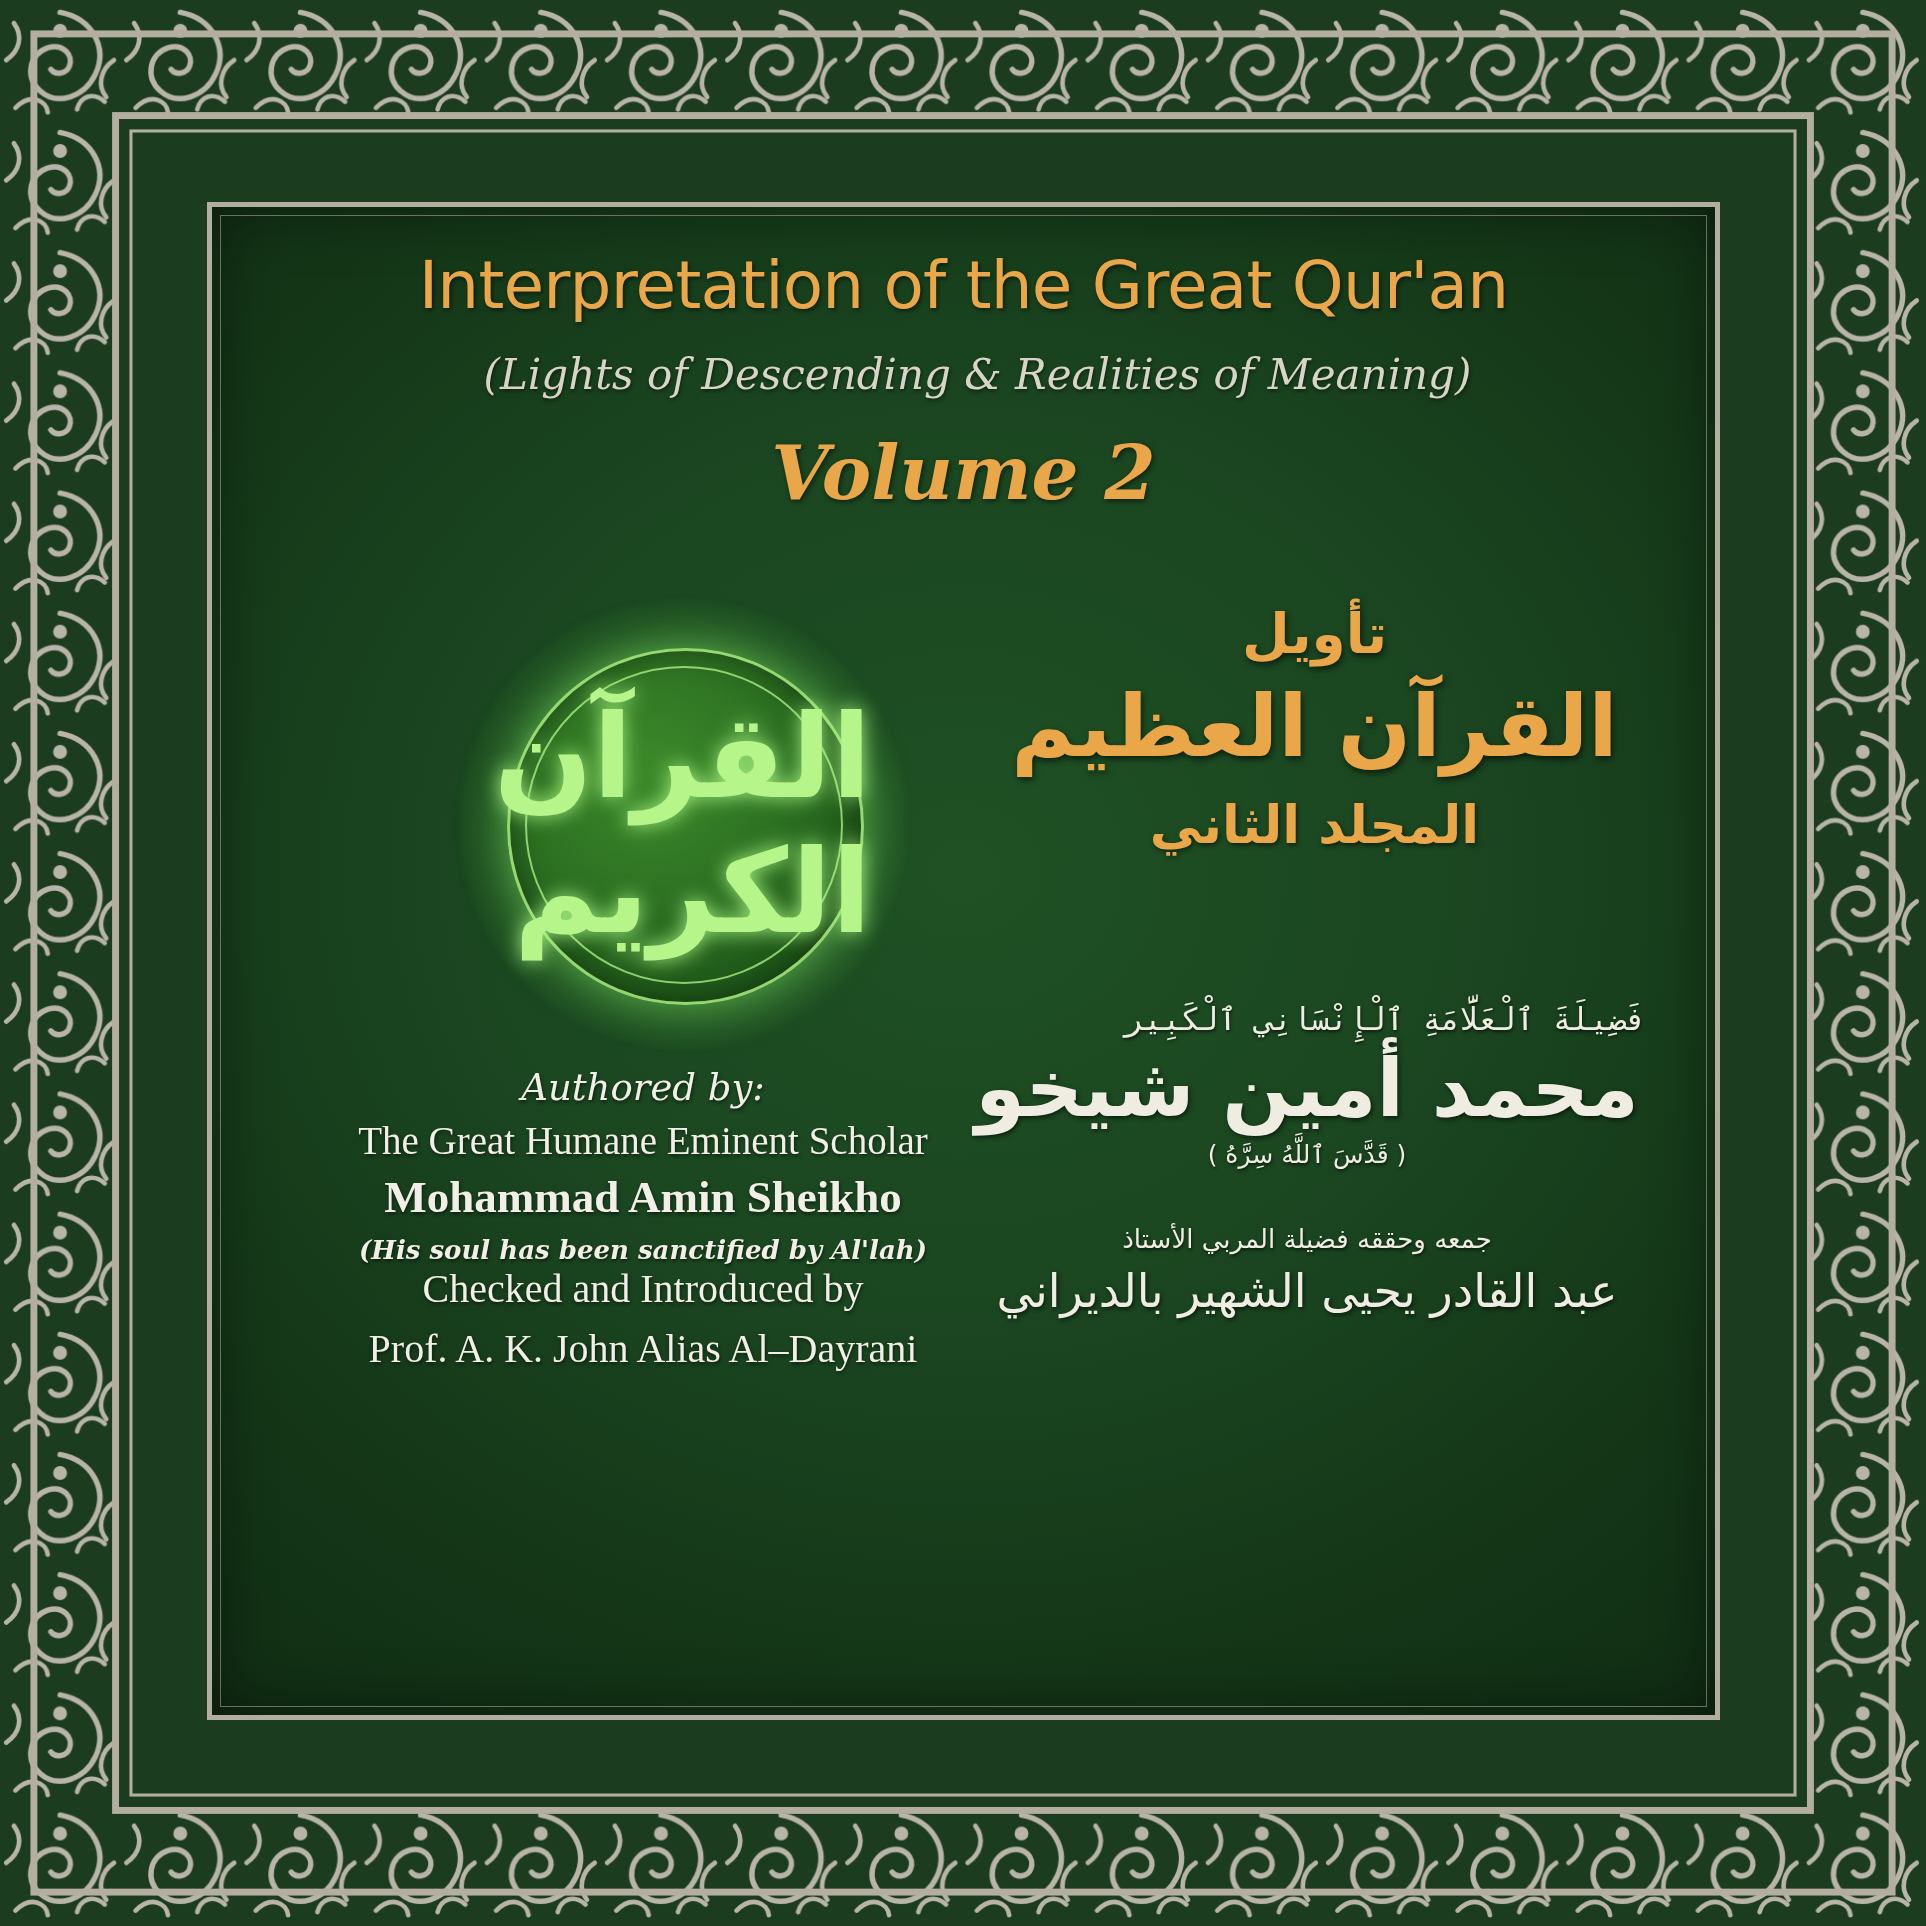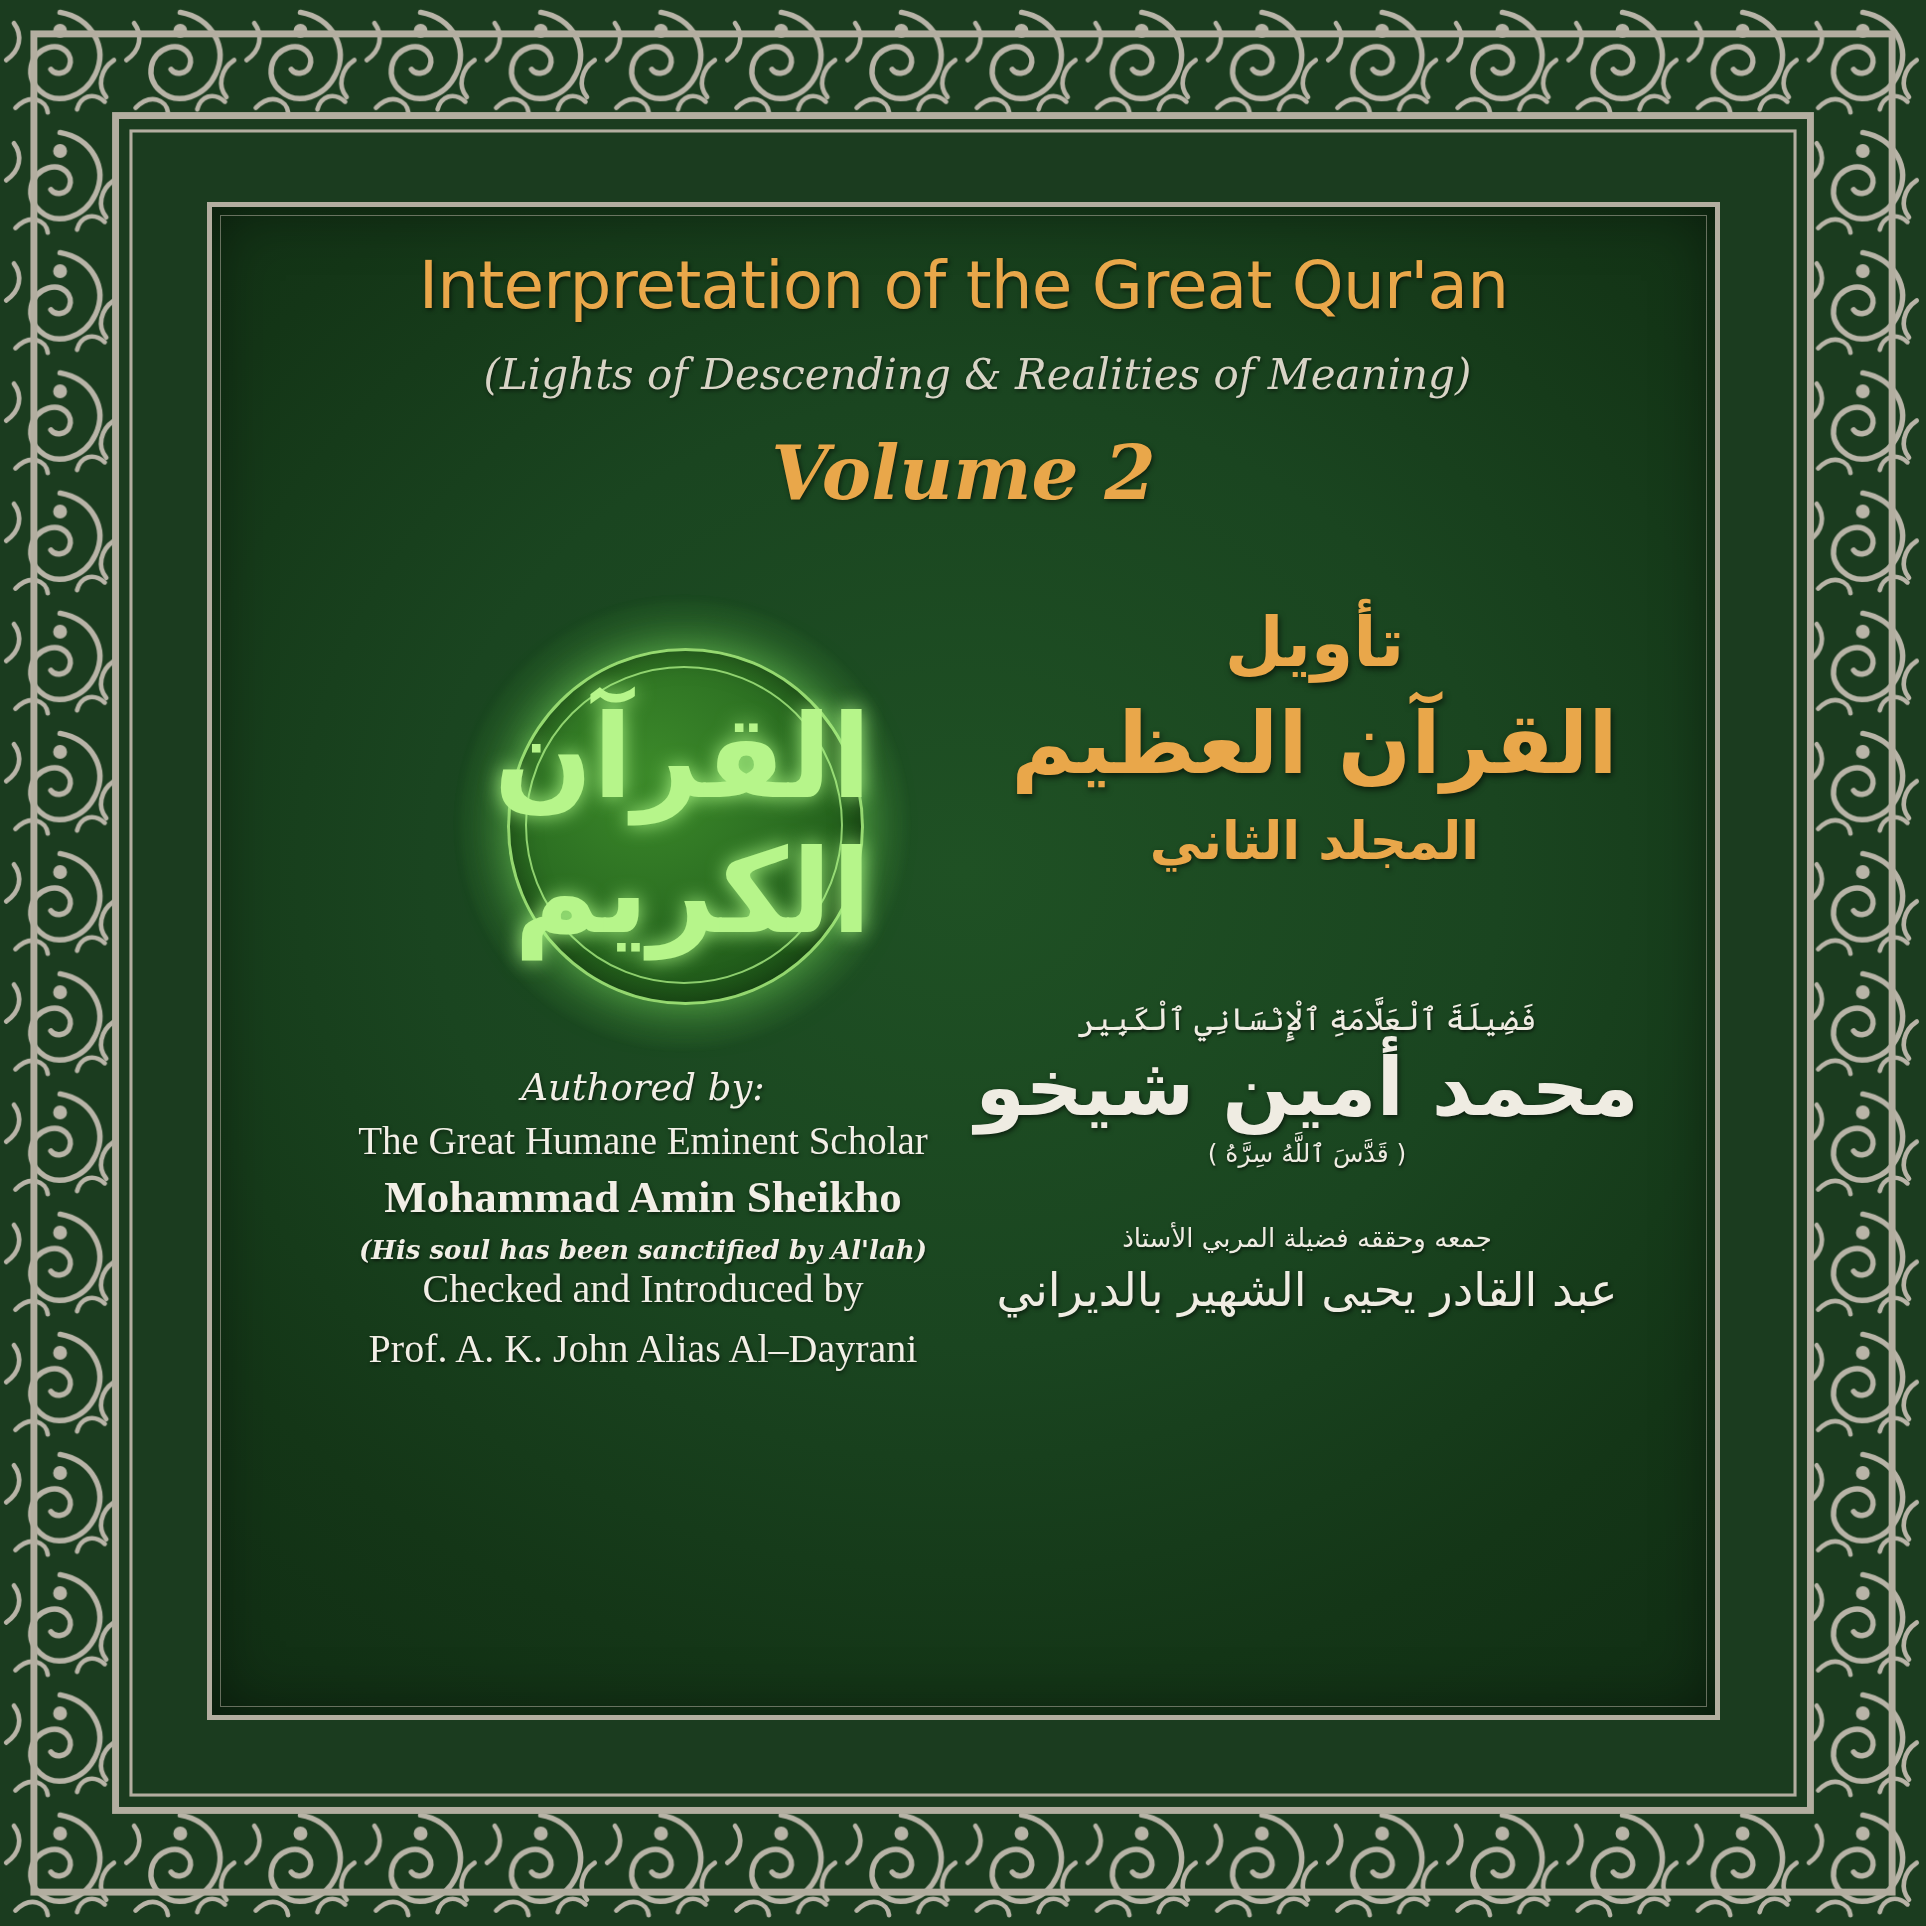--- a/index.html
+++ b/index.html
@@ -112,21 +112,21 @@
     right: 54px;
     top: 393px;
     width: 693px;
     text-align: center;
     direction: rtl;
   }
   .arabic-title-1 {
     color: #e9a74a;
     font-family: "DejaVu Sans", sans-serif;
     font-weight: bold;
-    font-size: 68px;
+    font-size: 55px;
     line-height: 1.25;
     text-shadow: 1.5px 3.1px 6.2px rgba(0,0,0,0.6);
   }
   .arabic-title-2 {
     color: #e9a74a;
     font-family: "DejaVu Sans", sans-serif;
     font-weight: bold;
     font-size: 86px;
     line-height: 1.25;
     margin-top: 4.6px;
@@ -144,24 +144,25 @@
   .arabic-author-block {
     position: absolute;
     right: 69px;
     top: 794px;
     width: 678px;
     text-align: center;
     direction: rtl;
     color: #efece2;
   }
   .arabic-honorific {
-    font-family: Liberation Serif, serif;
+    font-family: Liberation Mono, monospace;
     font-size: 31px;
     letter-spacing: 0.8px;
     text-shadow: 0.8px 1.5px 3.1px rgba(0,0,0,0.6);
+    text-align: right;
   }
   .arabic-author-name {
     font-family: "DejaVu Sans", sans-serif;
     font-size: 80px;
     font-weight: bold;
     margin-top: 3.1px;
     text-shadow: 1.5px 2.3px 5.4px rgba(0,0,0,0.6);
   }
   .arabic-sanctified {
     font-family: "DejaVu Sans", sans-serif;

